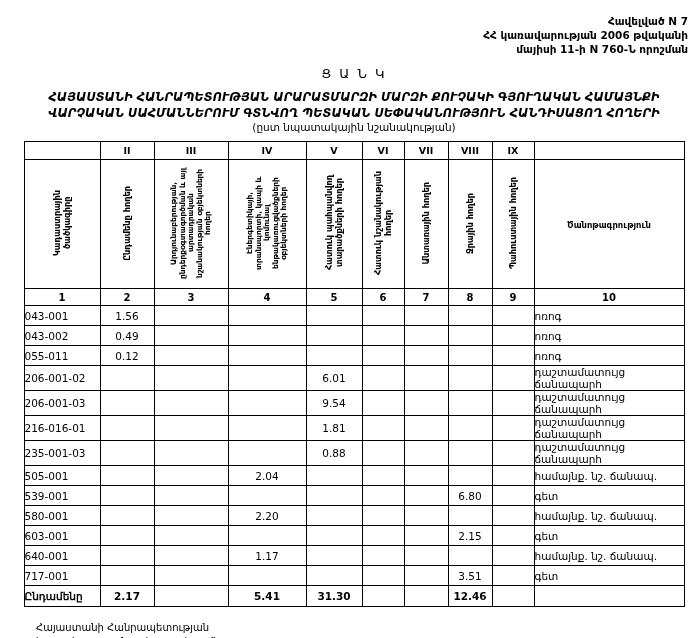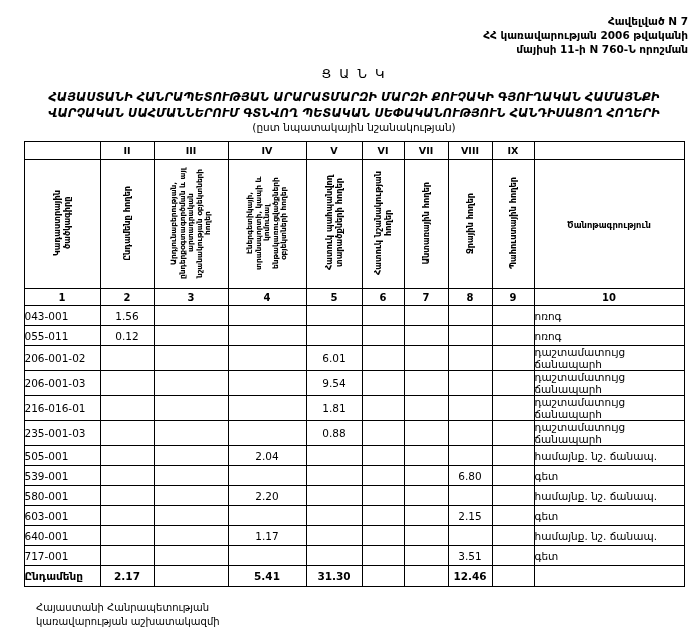--- a/index.html
+++ b/index.html
@@ -124,21 +124,21 @@
   td.note {
     text-align: left;
     padding-left: 4px;
     font-size: 10px;
   }
   tr.total td {
     height: 20px;
     font-weight: bold;
     font-size: 10.5px;
   }
-  tr.total td.code { font-weight: bold; }
+  tr.total td.code { font-weight: bold; font-family: Liberation Serif, serif; }
 
   .footer {
     margin-top: 14px;
     padding-left: 28px;
     font-size: 10px;
     line-height: 14px;
     position: relative;
   }
 </style>
 </head>
@@ -216,20 +216,32 @@
         <td class="num"></td>
         <td class="num"></td>
         <td class="num"></td>
         <td class="num"></td>
         <td class="num"></td>
         <td class="num"></td>
         <td class="num"></td>
         <td class="note">ոռոգ</td>
       </tr>
       <tr class="data">
+        <td class="code">043-002</td>
+        <td class="num">0.49</td>
+        <td class="num"></td>
+        <td class="num"></td>
+        <td class="num"></td>
+        <td class="num"></td>
+        <td class="num"></td>
+        <td class="num"></td>
+        <td class="num"></td>
+        <td class="note">ոռոգ</td>
+      </tr>
+      <tr class="data">
         <td class="code">055-011</td>
         <td class="num">0.12</td>
         <td class="num"></td>
         <td class="num"></td>
         <td class="num"></td>
         <td class="num"></td>
         <td class="num"></td>
         <td class="num"></td>
         <td class="num"></td>
         <td class="note">ոռոգ</td>

